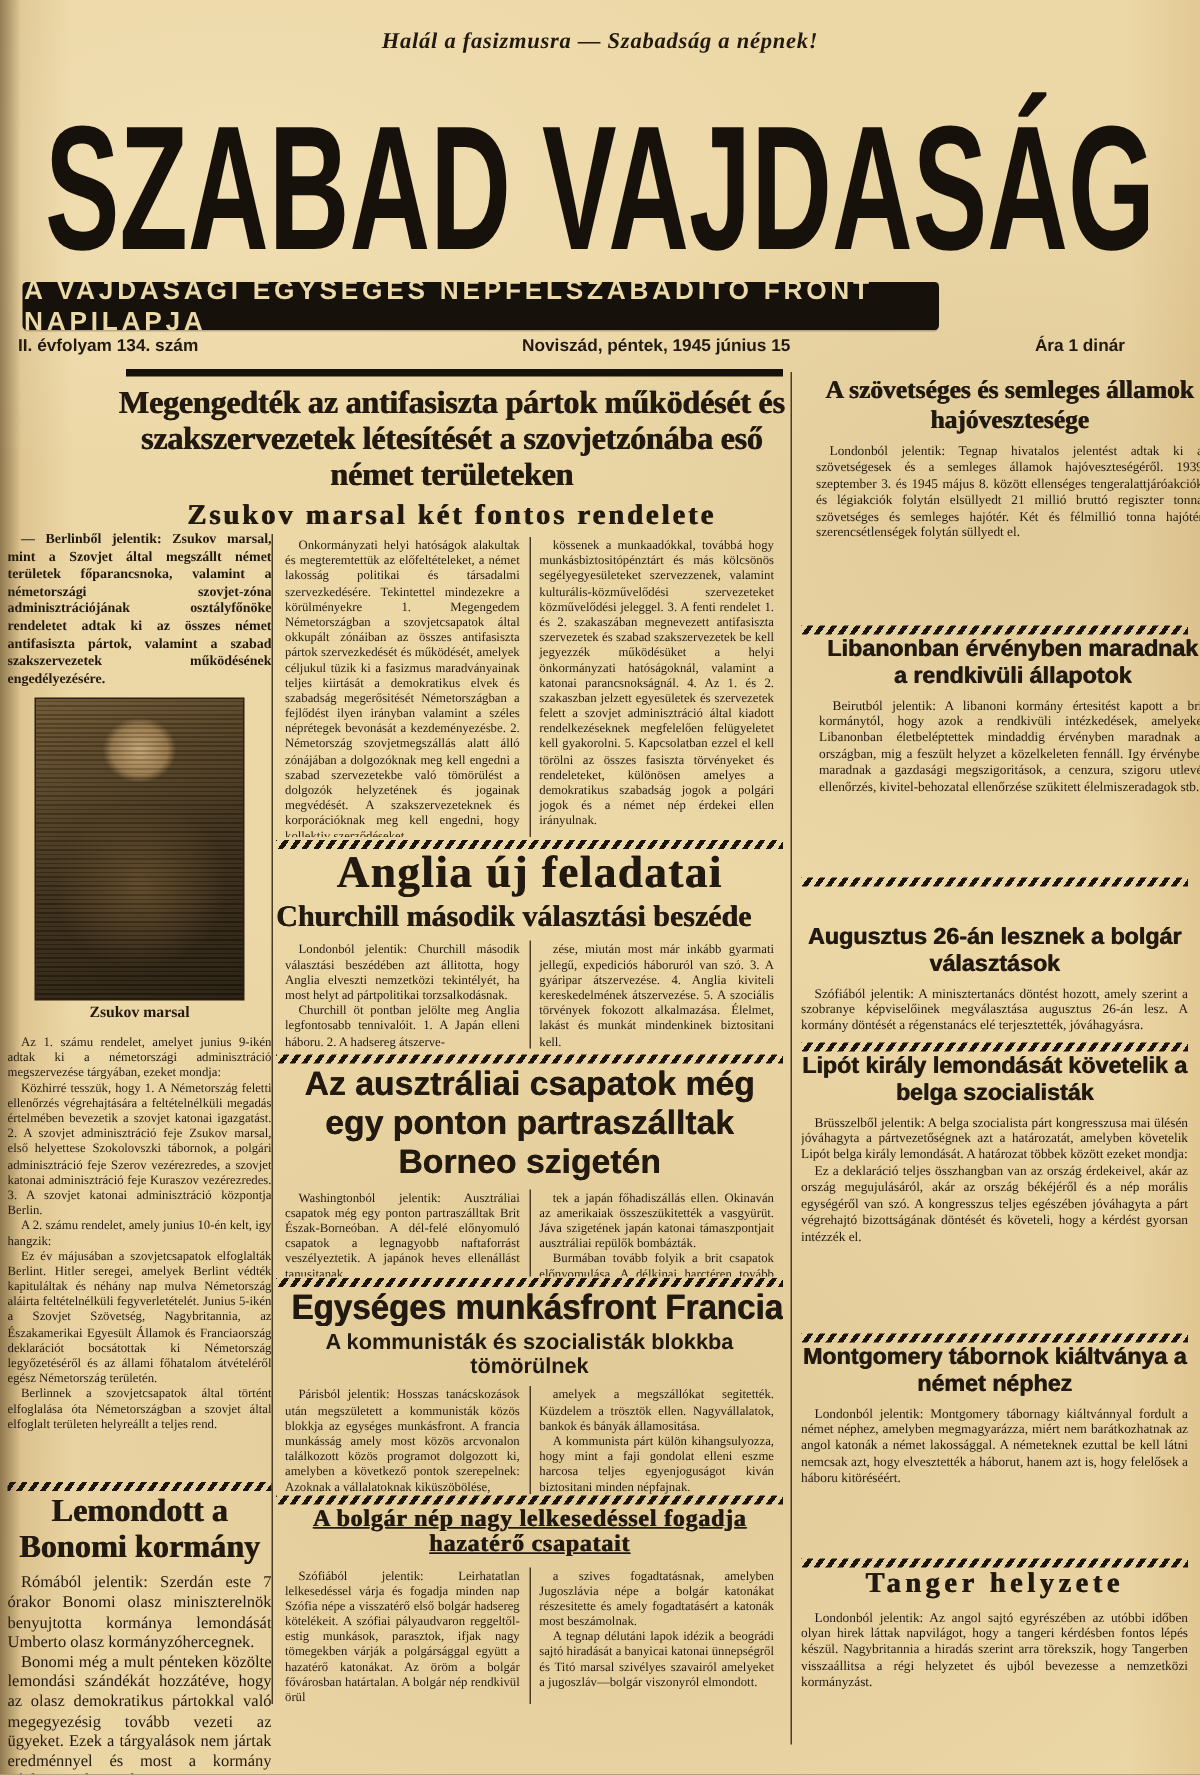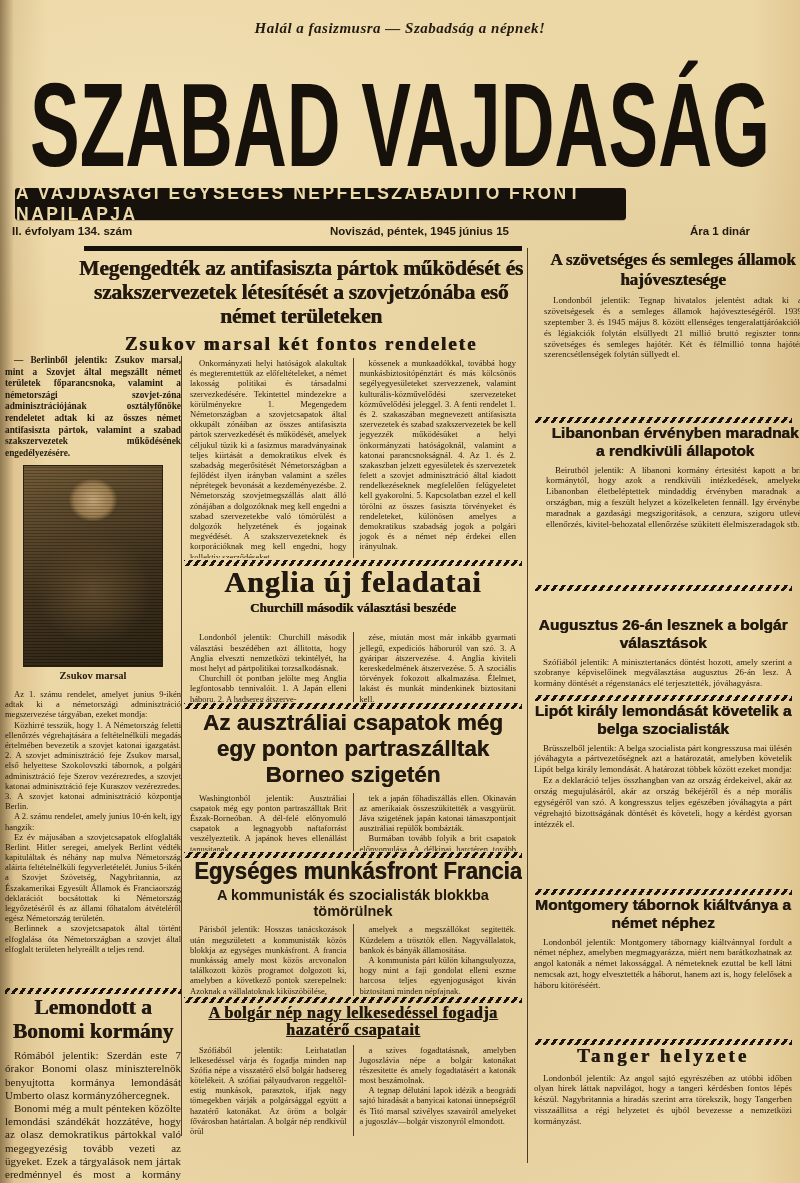--- a/index.html
+++ b/index.html
@@ -18,21 +18,21 @@
     background:linear-gradient(90deg,rgba(60,40,15,.45),rgba(60,40,15,0));pointer-events:none;}
   .abs{position:absolute;}
   .motto{top:20px;left:0;width:100%;text-align:center;font-size:15px;font-weight:bold;font-style:italic;letter-spacing:.5px;}
   .masthead-wrap{top:48px;left:0;width:800px;height:140px;}
   .banner{top:189px;left:16px;width:609px;height:30px;background:#17110b;border-radius:2px;
     display:flex;align-items:center;justify-content:flex-end;
     font-family:"Liberation Sans","DejaVu Sans",sans-serif;font-weight:bold;font-size:17.5px;
     letter-spacing:2.5px;color:#ecd9a8;box-shadow:0 0 0 1px #17110b, 0 2px 0 rgba(40,25,5,.25);}
   .dateline{top:225px;left:0;width:800px;height:18px;font-family:"Liberation Sans","DejaVu Sans",sans-serif;font-weight:bold;font-size:11.5px;padding-left:12px;}
   .dl-vol{position:absolute;left:12px;top:0;}
-  .dl-date{position:absolute;left:330px;top:0;}
+  .dl-date{position:absolute;left:348px;top:0;}
   .dl-price{position:absolute;right:62px;top:0;}
   .heavyrule{top:246px;left:84px;width:438px;height:5px;background:#17110b;}
 
   .lead-headline{top:256px;left:78px;width:446px;text-align:center;font-weight:bold;
     font-size:21.5px;line-height:1.12;letter-spacing:-.2px;text-shadow:.5px 0 0 currentColor;}
   .lead-subhead{top:333px;left:78px;width:446px;text-align:center;font-weight:bold;
     font-size:19px;letter-spacing:2px;text-shadow:.6px 0 0 currentColor;}
 
   .body, .body p{font-size:8.5px;line-height:1.2;text-align:justify;margin:0;}
   .body p{text-indent:9px;}
@@ -54,21 +54,21 @@
   .midsec{left:184px;width:338px;}
   .lead-cols{top:358px;height:200px;overflow:hidden;}
   .wavy{height:6px;background:repeating-linear-gradient(-55deg,#1c150e 0 3px,rgba(0,0,0,0) 3px 6.5px);}
   .w-mid{left:184px;width:338px;}
   .w-left{left:5px;width:176px;}
   .w-right{left:534px;width:258px;}
 
   .sec-head{font-weight:bold;text-align:center;line-height:1.08;text-shadow:.5px 0 0 currentColor;}
   .anglia{top:566px;height:136px;overflow:hidden;}
   .anglia .sec-head{font-size:30px;letter-spacing:1px;margin-bottom:2px;}
-  .anglia .sec-sub{font-size:13px;font-weight:bold;text-align:center;margin-bottom:16px;text-shadow:.4px 0 0 currentColor;}
+  .anglia .sec-sub{font-size:20px;font-weight:bold;text-align:left;margin-bottom:4px;text-shadow:.4px 0 0 currentColor;}
   .ausztralia{top:710px;height:141px;overflow:hidden;}
   .ausztralia .sec-head{font-family:"Liberation Sans","DejaVu Sans",sans-serif;font-size:22.5px;line-height:1.15;margin-bottom:5px;text-shadow:.3px 0 0 currentColor;}
   .egyseges{top:859px;height:137px;overflow:hidden;}
   .egyseges .sec-head{font-family:"Liberation Sans","DejaVu Sans",sans-serif;font-size:23.5px;transform:scaleX(.94);transform-origin:center;white-space:nowrap;margin-bottom:3px;}
   .egyseges .sec-sub{font-family:"Liberation Sans","DejaVu Sans",sans-serif;font-size:14.5px;font-weight:bold;text-align:center;margin-bottom:5px;}
   .bolgar{top:1004px;height:179px;overflow:hidden;}
   .bolgar .sec-head{font-size:16px;letter-spacing:.5px;margin-bottom:6px;text-decoration:underline;}
 
   .bonomi{left:5px;top:996px;width:176px;height:187px;overflow:hidden;}
   .bonomi .sec-head{font-size:21.5px;line-height:1.1;margin-bottom:6px;}

